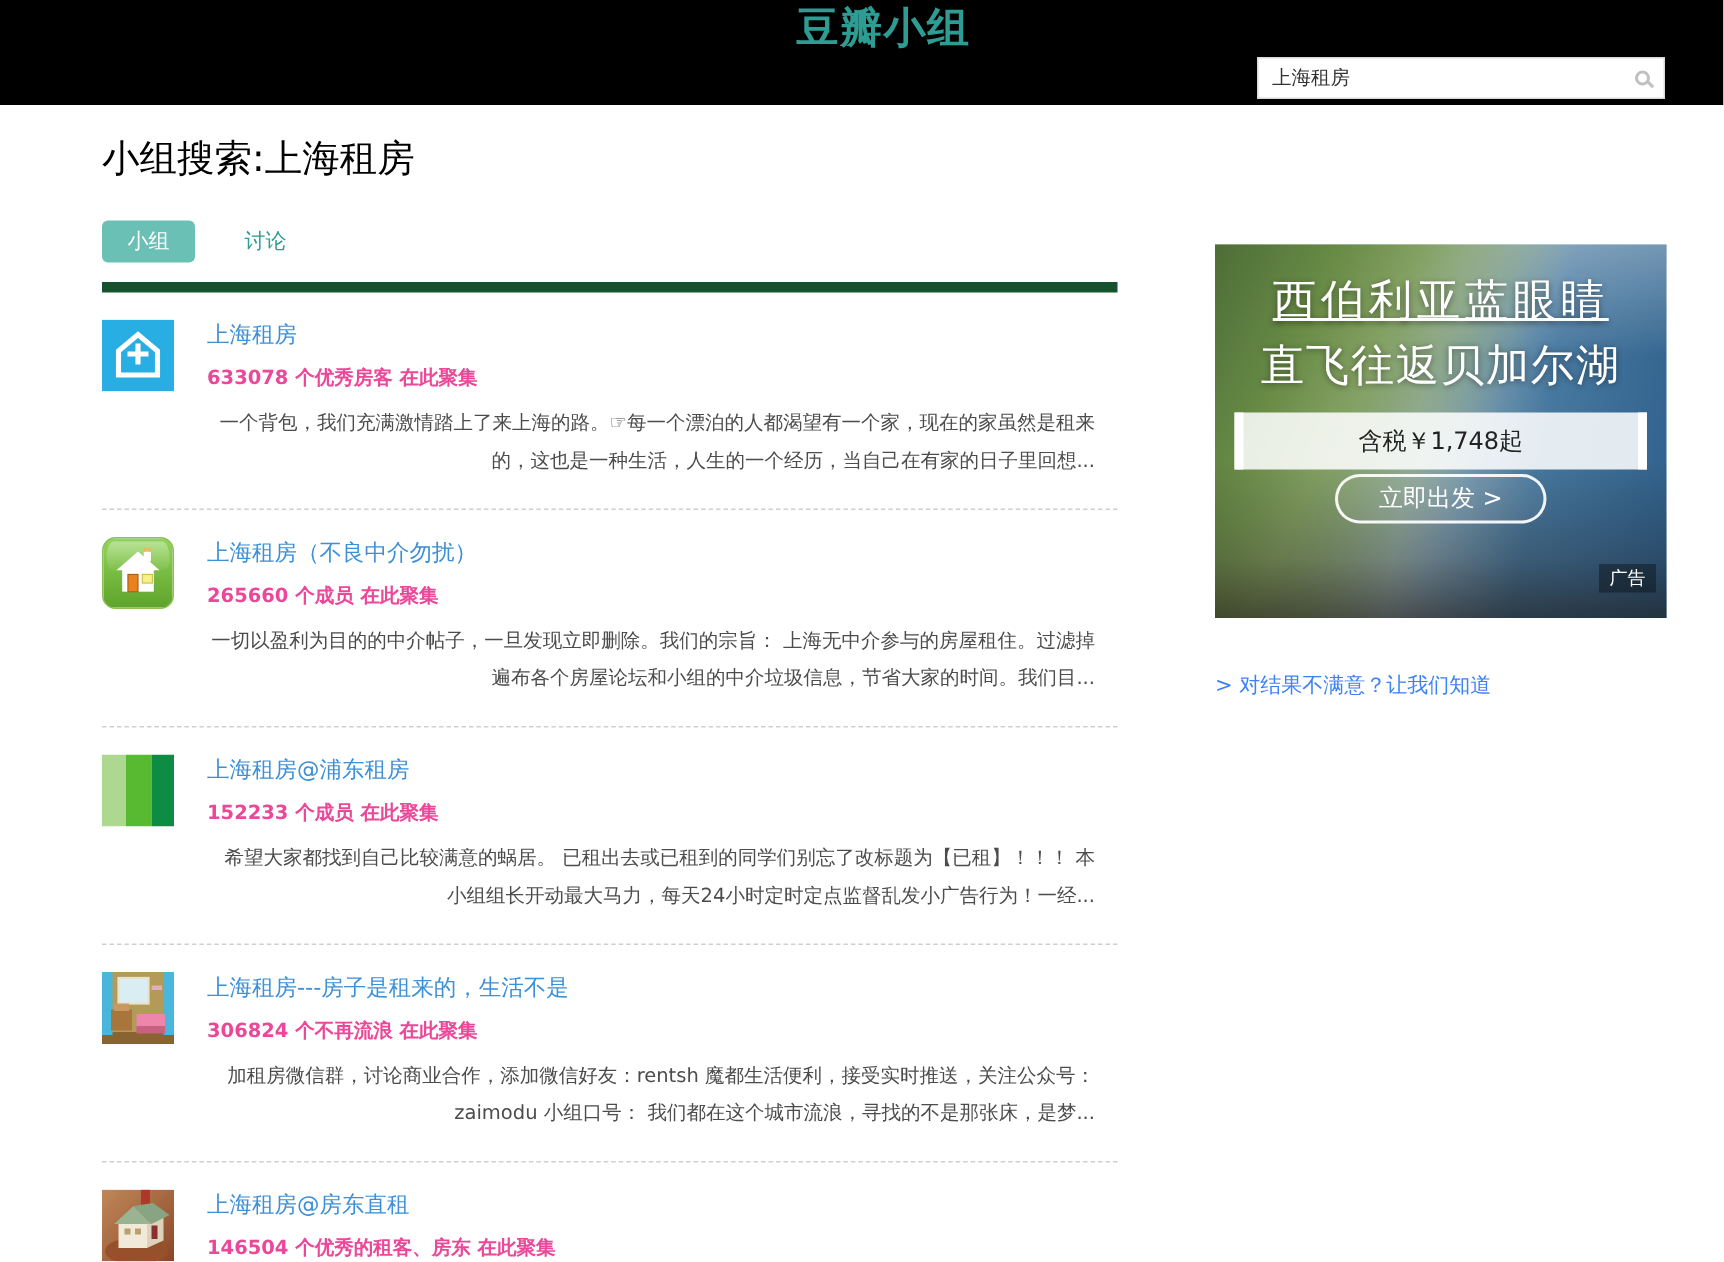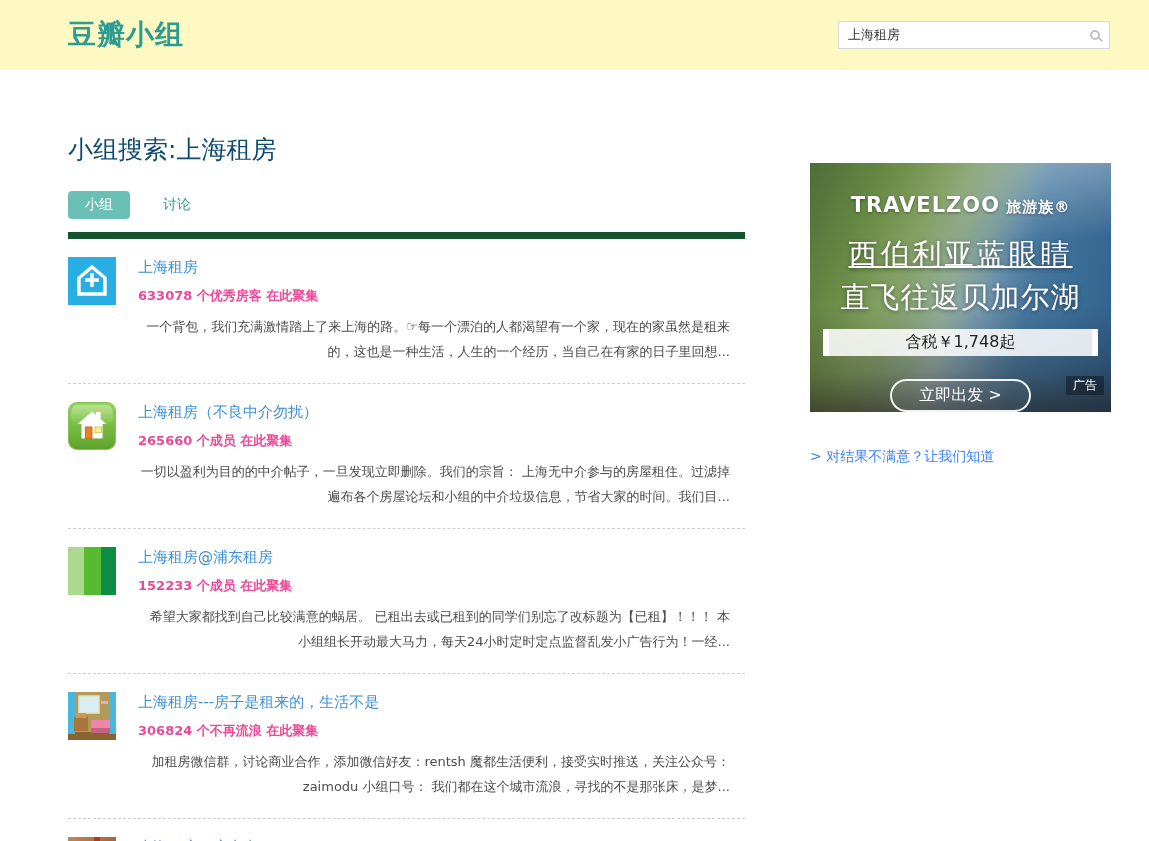--- a/index.html
+++ b/index.html
@@ -5,42 +5,43 @@
   * { box-sizing: border-box; }
   html,body { margin:0; padding:0; }
   body {
     width:1149px; height:841px; background:#fff; overflow:hidden;
     font-family:"DejaVu Sans","Liberation Sans",sans-serif;
     position:relative;
   }
 
   
   .header {
-    height:70px; background:#fef9c3;
+    height:70px; background:#000000;
     display:flex; align-items:center;
     padding:0 39px 0 68px;
+    flex-direction:column;
   }
   .logo { font-size:28px; font-weight:bold; color:#2D9C92; letter-spacing:1px; cursor:pointer; }
   .nav { display:flex; gap:36px; margin-left:40px; }
   .nav-item { font-size:15px; font-weight:bold; color:#2D9C92; cursor:pointer; }
   .searchbox {
     margin-left:auto; width:272px; height:28px; background:#fff;
     border:1px solid #d8d8d8; display:flex; align-items:center; padding:0 9px;
   }
   .searchbox input {
     border:none; outline:none; flex:1; font-size:13px; color:#333;
     background:transparent; font-family:inherit; padding:0;
   }
   .mag { width:10px; height:10px; border:2px solid #c0c0c0; border-radius:50%; position:relative; flex-shrink:0; cursor:pointer; }
   .mag::after { content:''; position:absolute; width:6px; height:2px; background:#c0c0c0;
     transform:rotate(45deg); right:-5px; bottom:-2px; }
 
   
   .main { margin-left:68px; width:677px; }
-  .page-title { font-size:25px; color:#0c4a6e; font-weight:normal; margin:63px 0 0; }
+  .page-title { font-size:25px; color:#000000; font-weight:normal; margin:19px 0 0; }
   .tabs { display:flex; align-items:center; gap:33px; margin-top:25px; padding-bottom:13px;
     border-bottom:7px solid #14532d; }
   .tab { font-size:14px; cursor:pointer; }
   .tab.active { background:#6BC0B6; color:#fff; padding:5px 17px; border-radius:4px; }
   .tab.plain { color:#2D9C92; }
 
   .result { display:flex; padding:18px 0 19px; border-bottom:1px dashed #cfcfcf; }
   .g-icon { width:48px; height:48px; margin-right:22px; flex-shrink:0; cursor:pointer;
     overflow:hidden; position:relative; }
   .g-icon svg { display:block; }
@@ -65,24 +66,24 @@
       linear-gradient(to top, rgba(28,22,18,0.62) 0%, rgba(28,22,18,0.28) 16%, rgba(28,22,18,0) 42%),
       linear-gradient(115deg, #4d6d37 0%, #688b46 20%, #83a062 33%, rgba(131,160,98,0) 58%),
       linear-gradient(to bottom, rgba(255,255,255,0.30) 0%, rgba(255,255,255,0) 30%),
       linear-gradient(100deg, #87a36b 0%, #9cb4bd 45%, #47789f 70%, #2e5f8b 100%);
   }
   .ad-logo { margin-top:30px; font-size:21px; font-weight:bold; letter-spacing:1px;
     text-shadow:0 1px 3px rgba(0,0,0,0.4); }
   .ad-logo .suffix { font-size:15px; }
   .ad-h1 { margin-top:18px; font-size:29px; letter-spacing:3px; text-shadow:0 1px 4px rgba(0,0,0,0.45);text-decoration:underline; }
   .ad-h2 { margin-top:3px; font-size:29px; letter-spacing:1px; text-shadow:0 1px 4px rgba(0,0,0,0.45); }
-  .ad-price { margin:11px 13px 0; height:27px; background:rgba(255,255,255,0.86);
+  .ad-price { margin:11px 13px 0; height:38px; background:rgba(255,255,255,0.86);
     border-left:6px solid #fff; border-right:6px solid #fff;
     display:flex; align-items:center; justify-content:center; font-size:16px; color:#222; }
-  .ad-cta { display:inline-block; margin-top:23px; border:2px solid rgba(255,255,255,0.92);
+  .ad-cta { display:inline-block; margin-top:3px; border:2px solid rgba(255,255,255,0.92);
     border-radius:17px; padding:4px 27px; font-size:16px; color:#fff; cursor:pointer;
     background:rgba(255,255,255,0.06); }
   .ad-label { position:absolute; right:7px; bottom:17px; font-size:12px; color:#fff;
     background:rgba(0,0,0,0.35); padding:1px 7px; }
   .feedback { margin-top:36px; font-size:14px; color:#3b82f6; cursor:pointer; }
 </style>
 </head>
 <body>
 
 <div class="header">
@@ -195,21 +196,20 @@
     <div class="r-body">
       <a class="r-title">上海租房@房东直租</a>
       <div class="r-count">146504 个优秀的租客、房东 在此聚集</div>
       
     </div>
   </div>
 </div>
 
 <div class="sidebar">
   <div class="ad">
-    <div class="ad-logo"><span>TRAVELZOO</span><span class="suffix"> 旅游族®</span></div>
     <div class="ad-h1">西伯利亚蓝眼睛</div>
     <div class="ad-h2">直飞往返贝加尔湖</div>
     <div class="ad-price">含税￥1,748起</div>
     <span class="ad-cta">立即出发 &gt;</span>
     <span class="ad-label">广告</span>
   </div>
   <div class="feedback">&gt; 对结果不满意？让我们知道</div>
 </div>
 
 </body></html>

